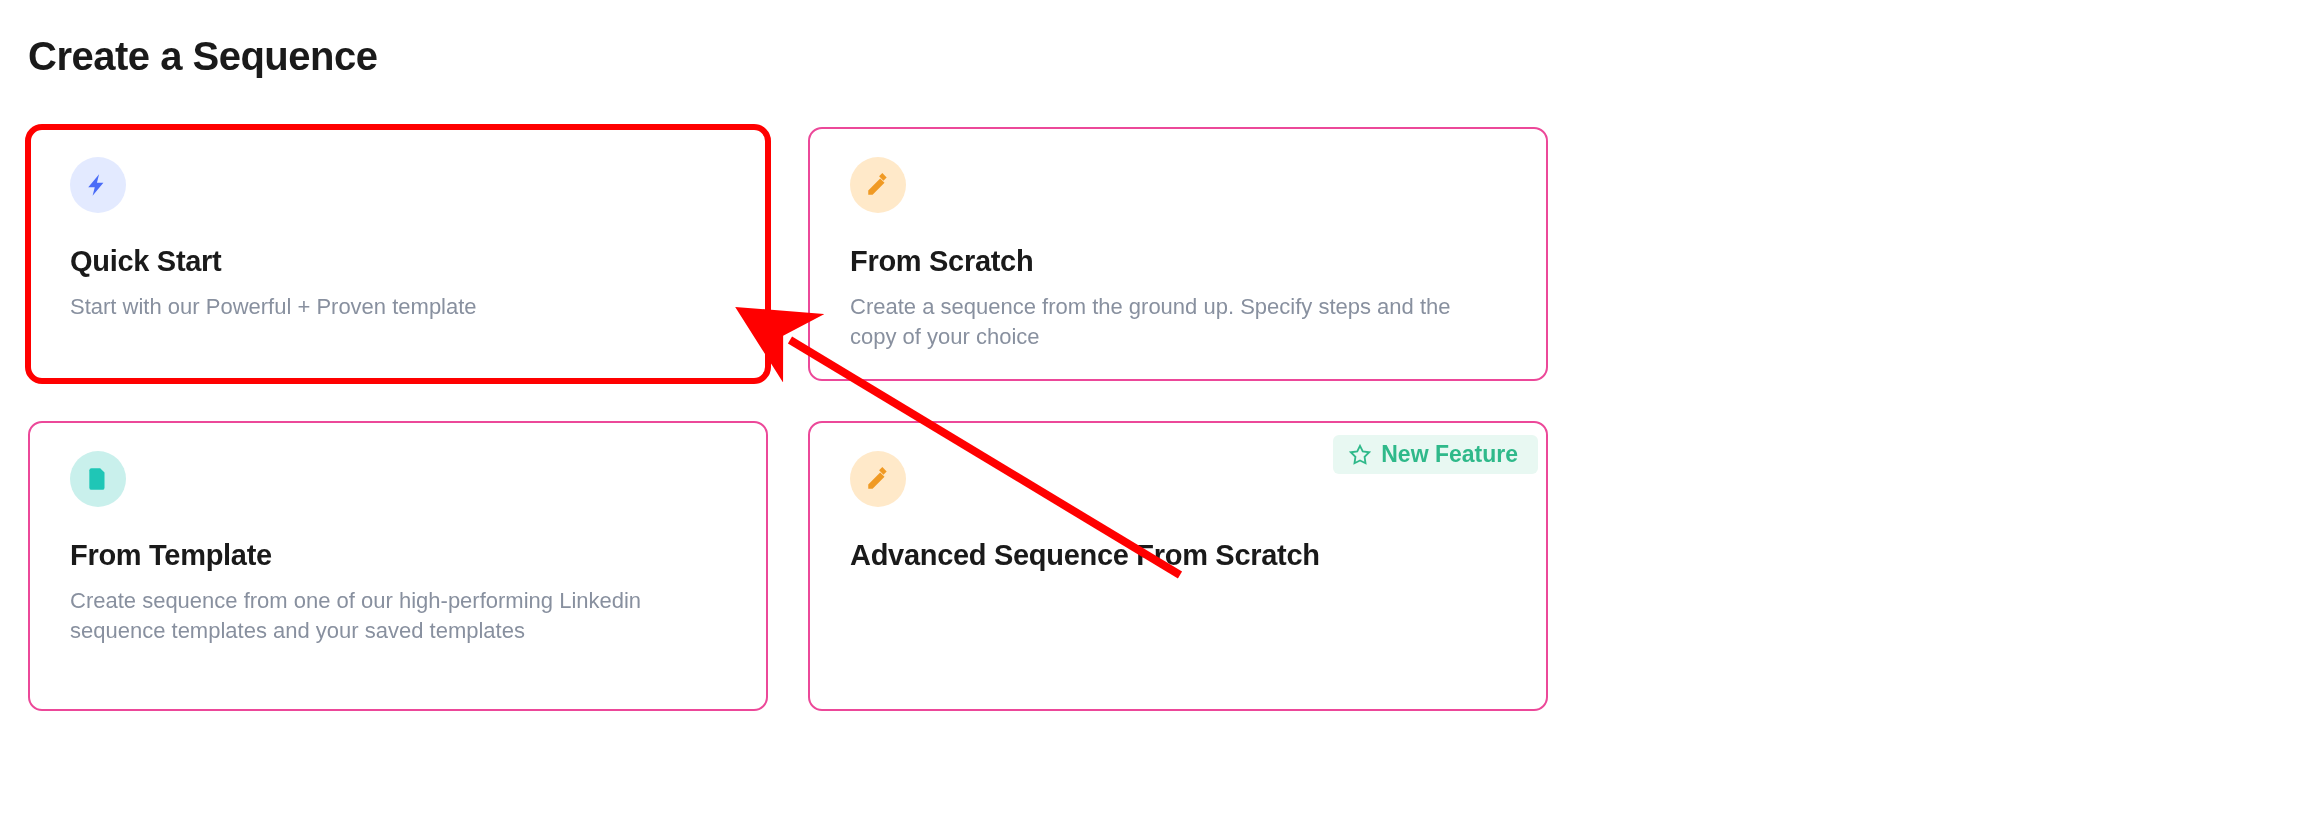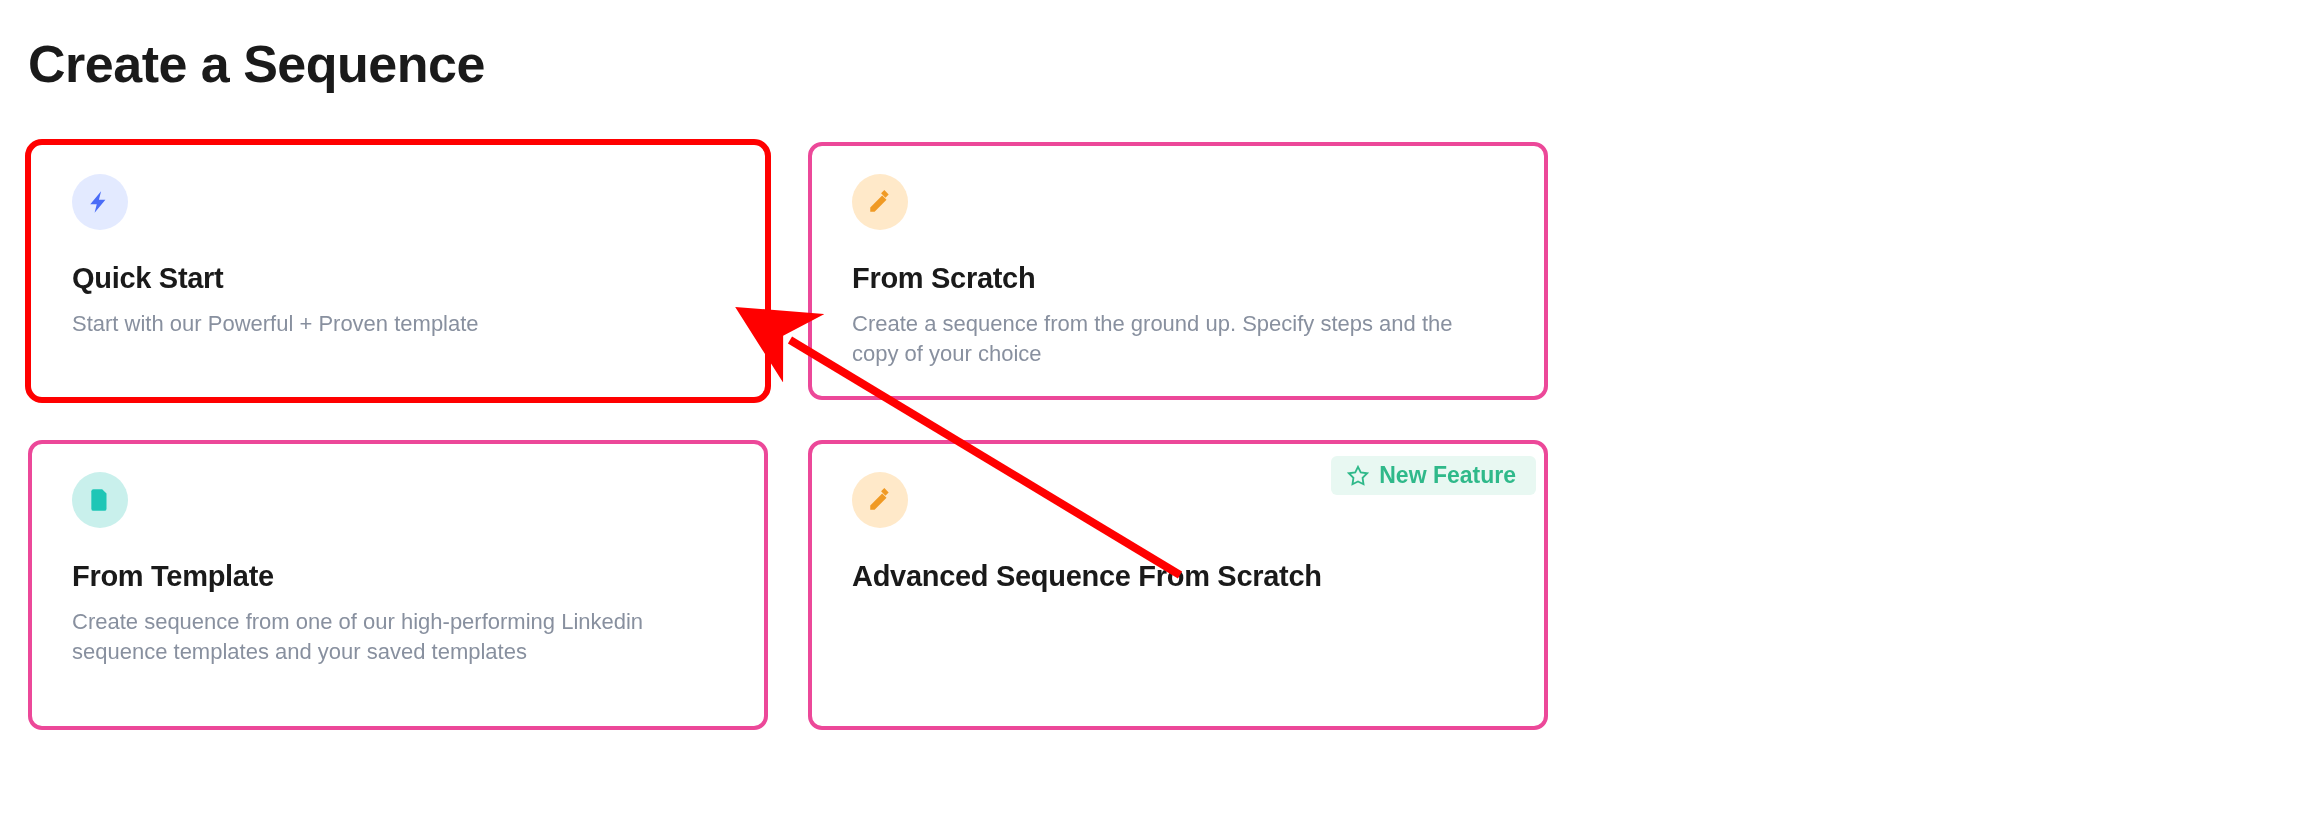--- a/index.html
+++ b/index.html
@@ -5,36 +5,36 @@
   * { box-sizing: border-box; margin: 0; padding: 0; }
   body {
     font-family: 'Segoe UI', Arial, Helvetica, sans-serif;
     background: #ffffff;
     width: 2300px;
     height: 819px;
     position: relative;
     padding: 10px 28px;
   }
   .page-title {
-    font-size: 52px;
+    font-size: 40px;
     font-weight: 800;
     color: #1a1a1a;
     margin-top: 24px;
     margin-bottom: 48px;
     letter-spacing: -0.5px;
   }
   .cards {
     display: flex;
     flex-wrap: wrap;
     gap: 40px;
   }
   .card {
     width: 740px;
     min-height: 220px;
-    border: 4px solid #ec4899;
+    border: 2px solid #ec4899;
     border-radius: 14px;
     padding: 28px 40px 28px 40px;
     position: relative;
     background: #ffffff;
   }
   .card.selected {
     outline: 6px solid #ff0000;
     outline-offset: -3px;
     border-color: transparent;
   }

